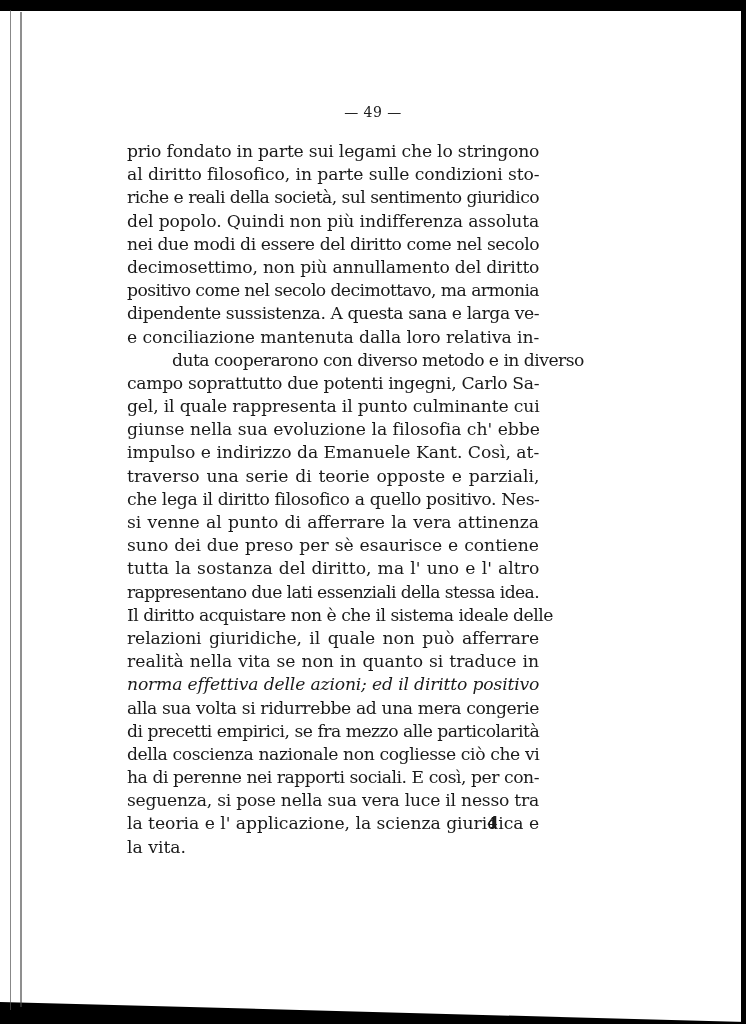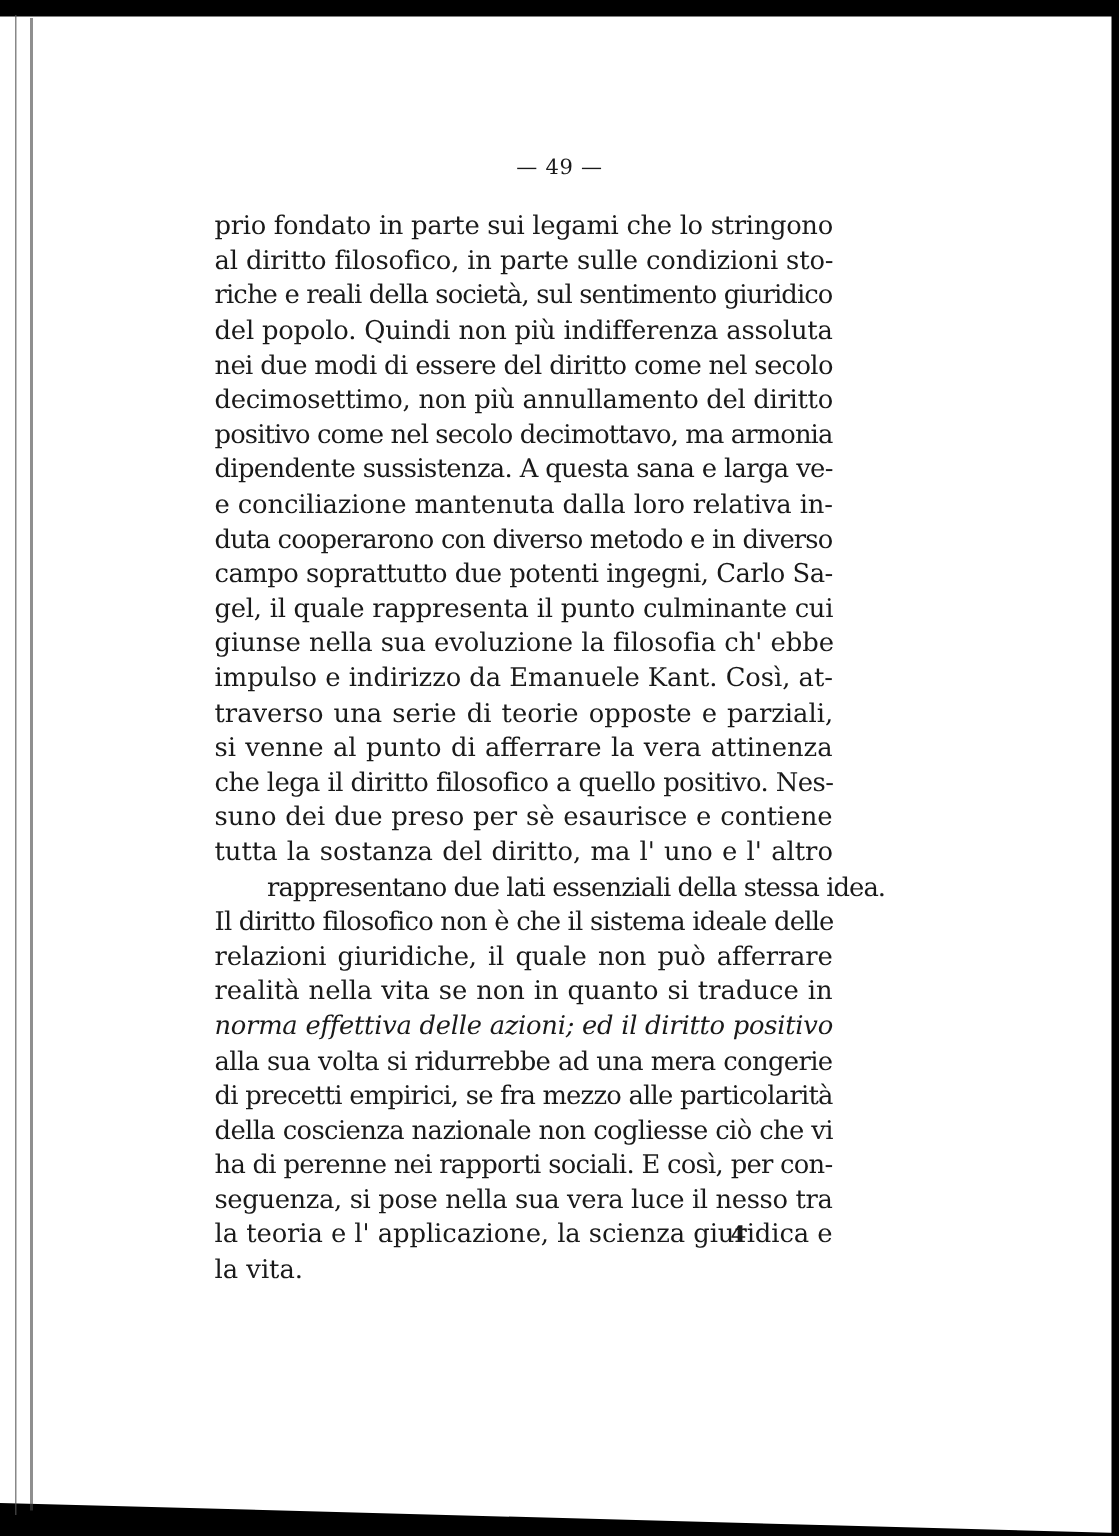--- a/index.html
+++ b/index.html
@@ -15,21 +15,21 @@
       position: absolute; left: 0; bottom: 0; width: 746px; height: 30px; background: #000;
       clip-path: polygon(0 8px, 100% 28px, 100% 100%, 0 100%);
     }
     .left-rule1 { position: absolute; left: 10px; top: 10px; width: 1px; height: 1000px; background: #555; opacity: .7; }
     .left-rule2 { position: absolute; left: 20px; top: 12px; width: 2px; height: 995px; background: #444; opacity: .6; }
     .page-number {
       position: absolute; left: 0; width: 746px; top: 104px; text-align: center;
       font-size: 14px; letter-spacing: 0.5px;
     }
     .body-text {
-      position: absolute; left: 143px; top: 140px; width: 412px;
+      position: absolute; left: 127px; top: 140px; width: 412px;
       font-size: 17.2px; line-height: 23.2px;
     }
     .line {
       display: block; white-space: nowrap; text-align: justify; text-align-last: justify;
       height: 23.2px;
     }
     .line.last { text-align-last: left; }
     .signature {
       position: absolute; left: 487px; top: 814px; font-size: 15px; font-weight: bold;
     }
@@ -48,32 +48,32 @@
 <div class="body-text" id="body-text">
     <span class="line" style="display: block; letter-spacing: -0.204082px;">prio fondato in parte sui legami che lo stringono</span>
     <span class="line" style="display: block; letter-spacing: -0.0943396px;">al diritto filosofico, in parte sulle condizioni sto-</span>
     <span class="line" style="display: block; letter-spacing: -0.584906px;">riche e reali della società, sul sentimento giuridico</span>
     <span class="line" style="display: block; letter-spacing: -0.125px;">del popolo. Quindi non più indifferenza assoluta</span>
     <span class="line" style="display: block; letter-spacing: -0.42px;">nei due modi di essere del diritto come nel secolo</span>
     <span class="line" style="display: block; letter-spacing: -0.191489px;">decimosettimo, non più annullamento del diritto</span>
     <span class="line" style="display: block; letter-spacing: -0.583333px;">positivo come nel secolo decimottavo, ma armonia</span>
     <span class="line" style="display: block; letter-spacing: -0.428571px;">dipendente sussistenza. A questa sana e larga ve-</span>
     <span class="line" style="display: block; letter-spacing: -0.0816327px;">e conciliazione mantenuta dalla loro relativa in-</span>
-    <span class="line" style="display: block; letter-spacing: -0.541667px;">duta cooperarono con diverso metodo e in diverso</span>
+    <span class="line" style="display: block; letter-spacing: -0.541667px; margin-left: 45px;">duta cooperarono con diverso metodo e in diverso</span>
     <span class="line" style="display: block; letter-spacing: -0.333333px;">campo soprattutto due potenti ingegni, Carlo Sa-</span>
     <span class="line" style="display: block; letter-spacing: -0.163265px;">gel, il quale rappresenta il punto culminante cui</span>
     <span class="line" style="display: block; letter-spacing: -0.0204082px;">giunse nella sua evoluzione la filosofia ch' ebbe</span>
     <span class="line" style="display: block; letter-spacing: -0.0212766px;">impulso e indirizzo da Emanuele Kant. Così, at-</span>
     <span class="line" style="display: block; word-spacing: 1.28571px;">traverso una serie di teorie opposte e parziali,</span>
+    <span class="line" style="display: block; letter-spacing: -0.37037px;">che lega il diritto filosofico a quello positivo. Nes-</span>
     <span class="line" style="display: block; word-spacing: 0.75px;">si venne al punto di afferrare la vera attinenza</span>
-    <span class="line" style="display: block; letter-spacing: -0.37037px;">che lega il diritto filosofico a quello positivo. Nes-</span>
     <span class="line" style="display: block; word-spacing: 0.375px;">suno dei due preso per sè esaurisce e contiene</span>
     <span class="line" style="display: block; word-spacing: 0.7px;">tutta la sostanza del diritto, ma l' uno e l' altro</span>
-    <span class="line" style="display: block; letter-spacing: -0.615385px; margin-left: 35px;">rappresentano due lati essenziali della stessa idea.</span>
-    <span class="line" style="display: block; letter-spacing: -0.509091px;">Il diritto filosofico non è che il sistema ideale delle</span>
+    <span class="line" style="display: block; letter-spacing: -0.615385px;">rappresentano due lati essenziali della stessa idea.</span>
+    <span class="line" style="display: block; letter-spacing: -0.509091px;">Il diritto acquistare non è che il sistema ideale delle</span>
     <span class="line" style="display: block; letter-spacing: -0.122449px;">relazioni giuridiche, il quale non può afferrare</span>
     <span class="line" style="display: block; word-spacing: 0.444444px;">realità nella vita se non in quanto si traduce in</span>
     <span class="line" style="display: block; letter-spacing: -0.173077px; font-style: italic;">norma effettiva delle azioni; ed il diritto positivo</span>
     <span class="line" style="display: block; letter-spacing: -0.408163px;">alla sua volta si ridurrebbe ad una mera congerie</span>
     <span class="line" style="display: block; letter-spacing: -0.509434px;">di precetti empirici, se fra mezzo alle particolarità</span>
     <span class="line" style="display: block; letter-spacing: -0.4px;">della coscienza nazionale non cogliesse ciò che vi</span>
     <span class="line" style="display: block; letter-spacing: -0.480769px;">ha di perenne nei rapporti sociali. E così, per con-</span>
     <span class="line" style="display: block; letter-spacing: -0.24px;">seguenza, si pose nella sua vera luce il nesso tra</span>
     <span class="line" style="display: block; letter-spacing: -0.0392157px;">la teoria e l' applicazione, la scienza giuridica e</span>
     <span class="line last">la vita.</span>

